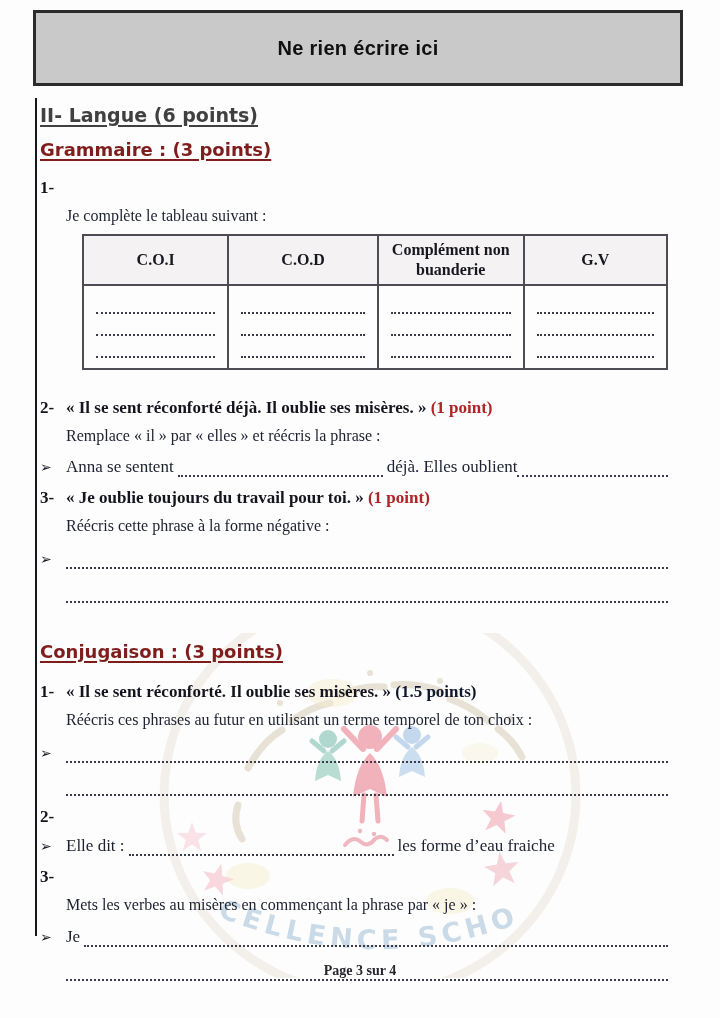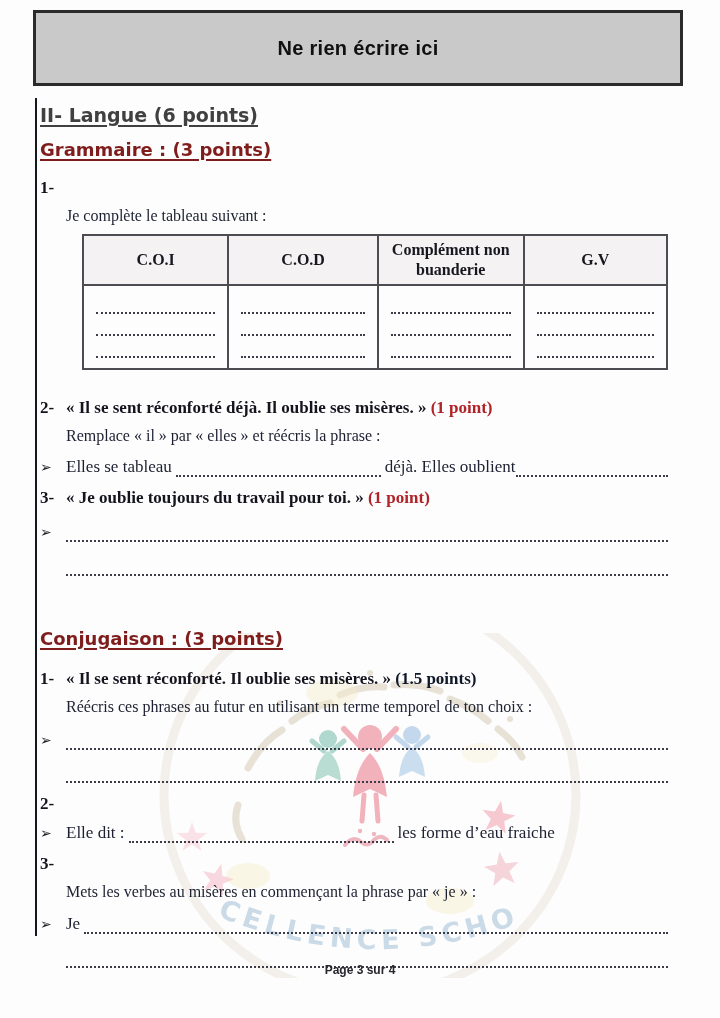--- a/index.html
+++ b/index.html
@@ -60,28 +60,28 @@
   .arrow { flex:none; width:26px; font-family:"DejaVu Sans", sans-serif; font-size:14px; color:#20202a; transform:translateY(-2px); }
   .atext { flex:none; white-space:nowrap; padding:0 4px 0 0; }
   .atext.after { padding:0 0 0 4px; }
   .dots { border-bottom:2px dotted #3c3c48; height:1.05em; }
   .dots.fill { flex:1; }
   .dots.w205 { width:205px; flex:none; }
   .dots.w180 { width:180px; flex:1; }
   .dots.w265 { width:265px; flex:none; }
 
   .mt-table-after { margin-top:28px; }
-  .mt-big { margin-top:52px; }
+  .mt-big { margin-top:38px; }
   .mt-med { margin-top:20px; }
   .mt-sm  { margin-top:11px; }
 
   
   .footer {
     position:absolute; left:0; right:0; top:963px; text-align:center;
-    font-family:Liberation Sans, sans-serif; font-size:12px; font-weight:600;
+    font-family:Liberation Serif, serif; font-size:14px; font-weight:600;
     color:#26262c; z-index:2;
   }
 </style>
 </head>
 <body>
 
 <div class="page">
 
   <svg class="watermark" width="500" height="345" viewBox="0 0 500 345">
 
@@ -212,31 +212,32 @@
 
     <div class="qline mt-table-after">
       <span class="qnum">2-</span>
       <span class="qtext"><span>« Il se sent réconforté déjà. Il oublie ses misères. »</span>
         <span class="pts" style="color:#b02328">(1 point)</span></span>
     </div>
     <div class="instr">Remplace « il » par « elles » et réécris la phrase :</div>
 
     <div class="ansline">
       <span class="arrow">➢</span>
-      <span class="atext">Elles se tableau</span>
+      <span class="atext">Anna se sentent</span>
       <span class="dots w205"></span>
       <span class="atext after">déjà. Elles oublient</span>
       <span class="dots w180"></span>
     </div>
 
     <div class="qline mt-sm">
       <span class="qnum">3-</span>
       <span class="qtext"><span>« Je oublie toujours du travail pour toi. »</span>
         <span class="pts" style="color:#b02328">(1 point)</span></span>
     </div>
+    <div class="instr">Réécris cette phrase à la forme négative :</div>
 
     <div class="ansline" style="margin-top:14px">
       <span class="arrow">➢</span>
       <span class="dots fill"></span>
     </div>
     <div class="ansline cont" style="margin-top:14px">
       <span class="dots fill"></span>
     </div>
 
     <div class="h-sub mt-big">Conjugaison : (3 points)</div>

